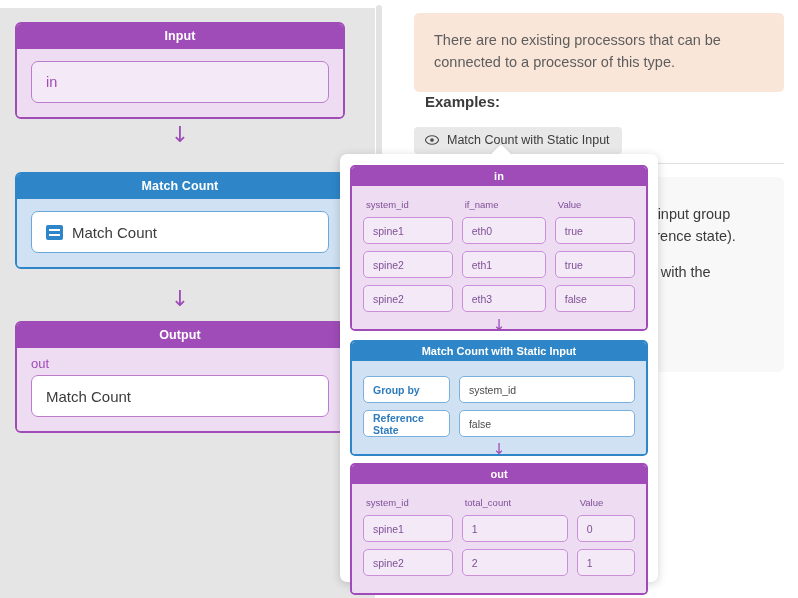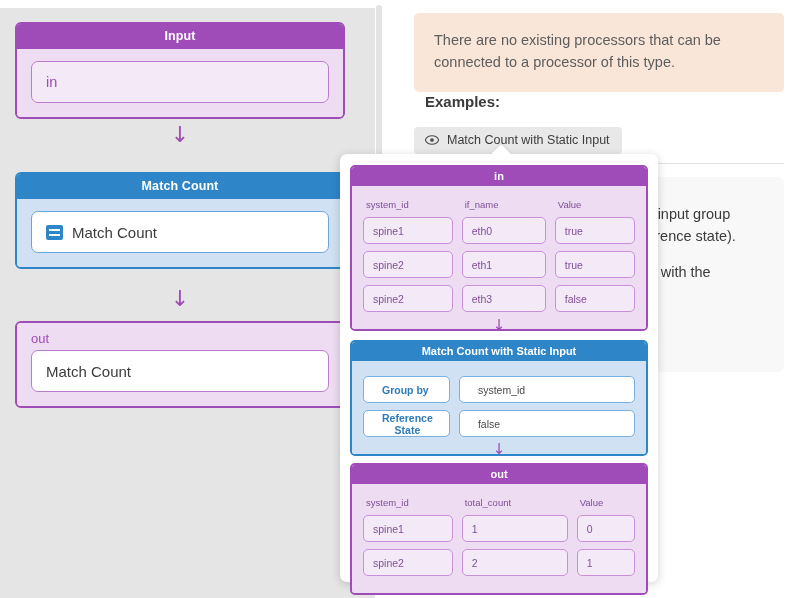--- a/index.html
+++ b/index.html
@@ -213,30 +213,30 @@
     border: 1px solid #c98fd9;
     border-radius: 5px;
     background: #f4eaf7;
     height: 27px;
     display: flex;
     align-items: center;
     padding: 0 9px;
     font-size: 10.5px;
     color: #7f4f96;
   }
-  td.pad-r { padding-right: 8px; text-align: center; }
+  td.pad-r { padding-right: 8px; }
 
   .bcell {
     border: 1px solid #79b0de;
     border-radius: 5px;
     background: #ffffff;
     height: 27px;
     display: flex;
     align-items: center;
-    padding: 0 18px;
+    padding: 0 9px;
     font-size: 10.5px;
   }
   .bcell.key { color:#2e7bbd; font-weight: bold; }
   .bcell.val { color:#4a4a4a; }
 
   .parrow {
     position: absolute;
     left: 0; width: 318px;
     text-align: center;
     color: #a04cb8;
@@ -267,20 +267,21 @@
         <div class="pill blue-pill">
           <span class="mc-icon"></span>
           <span>Match Count</span>
         </div>
       </div>
     </div>
 
     <div class="arrow" style="left:168px; top:280px;">↓</div>
 
     <div class="node purple" style="left:15px; top:313px; width:330px;">
+      <div class="node-title">Output</div>
       <div class="node-body" style="padding:8px 14px 14px 14px;">
         <div class="field-label">out</div>
         <div class="pill white">Match Count</div>
       </div>
     </div>
   </div>
 
   <div id="divider"></div>
 
   <div id="right-panel">

